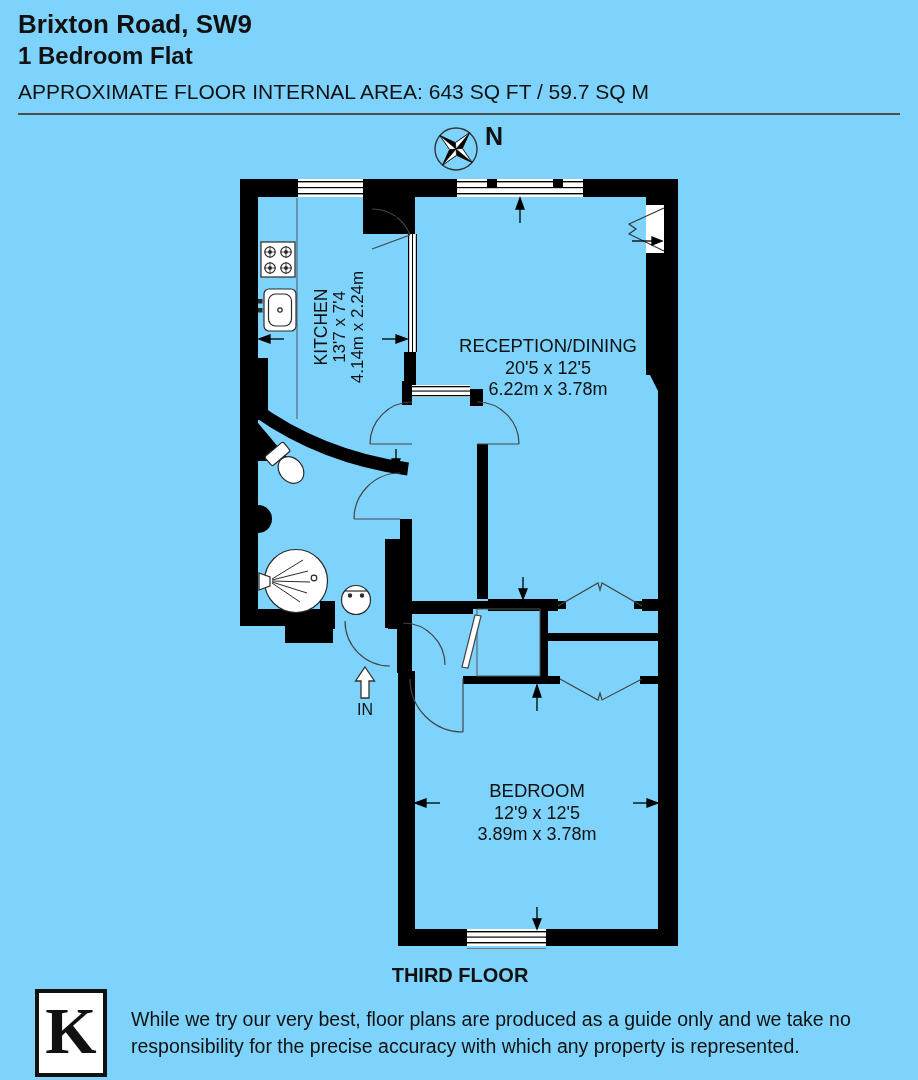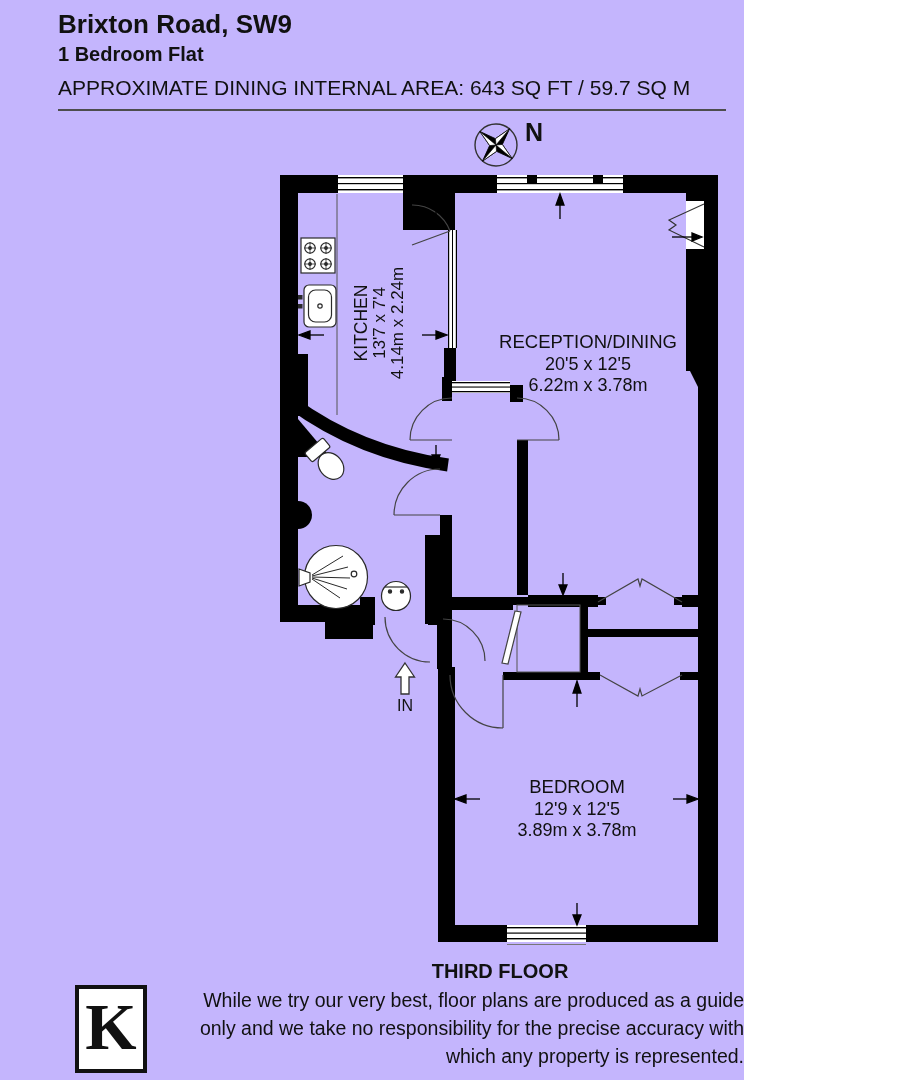--- a/index.html
+++ b/index.html
@@ -1,23 +1,23 @@
 <!DOCTYPE html>
 <html><head>
 <meta charset="utf-8">
 <style>
   * { box-sizing: border-box; }
   html,body { margin:0; padding:0; background:#fff; }
   .page {
-    width:744px; height:1080px; background:#c4b5fd; position:relative;
-    font-family:"Liberation Sans", sans-serif; color:#111; overflow:hidden;padding-left:40px;
+    width:918px; height:1080px; background:#7dd3fc; position:relative;
+    font-family:"Liberation Sans", sans-serif; color:#111; overflow:hidden;
   }
   .hdr { padding:10px 18px 0 18px; }
   .hdr h1 { margin:0; font-size:26px; font-weight:bold; line-height:1.15; }
-  .hdr h2 { margin:3px 0 0 0; font-size:20px; font-weight:bold; line-height:1.1; }
+  .hdr h2 { margin:3px 0 0 0; font-size:24px; font-weight:bold; line-height:1.1; }
   .area-line { margin-top:11px; font-size:21px; }
   .area-line .val { font-weight:normal; }
   .rule { border:none; border-top:2px solid #4d4d4d; margin:9px 18px 0 18px; }
   svg.plan { display:block; }
   svg.plan text { font-family:"Liberation Sans", sans-serif; fill:#111; }
   .room-name { font-size:18.5px; }
   .room-dim  { font-size:18px; }
   .kit-name  { font-size:17.5px; }
   .kit-dim   { font-size:17px; }
   .floor-label { font-size:20px; font-weight:bold; }
@@ -25,32 +25,32 @@
   .in-label { font-size:16px; }
   .ftr { display:flex; align-items:center; gap:24px; margin:2px 0 0 35px; }
   .k-box {
     width:72px; height:88px; border:4px solid #111; background:#fff;
     display:flex; align-items:center; justify-content:center; flex:0 0 auto;
   }
   .k-box span {
     font-family:"Liberation Serif", serif; font-size:66px; font-weight:bold;
     line-height:1; transform:translateY(-2px);
   }
-  .disclaimer { width:770px; margin:0; font-size:19.5px; line-height:1.42; text-align:right; }
+  .disclaimer { width:770px; margin:0; font-size:19.5px; line-height:1.42; text-align:left; }
 </style>
 </head>
 <body>
 
 <div class="page">
 
   <div class="hdr">
     <h1>Brixton Road, SW9</h1>
     <h2>1 Bedroom Flat</h2>
     <div class="area-line">
-      <span>APPROXIMATE DINING INTERNAL AREA:</span>
+      <span>APPROXIMATE FLOOR INTERNAL AREA:</span>
       <span class="val">643 SQ FT / 59.7 SQ M</span>
     </div>
   </div>
   <hr class="rule">
 
   <svg class="plan" width="918" height="872" viewBox="0 104 918 872">
 
     <g>
       <circle cx="456" cy="138" r="21" fill="none" stroke="#333" stroke-width="1.4"></circle>
       <g transform="translate(456,138) rotate(40)">

